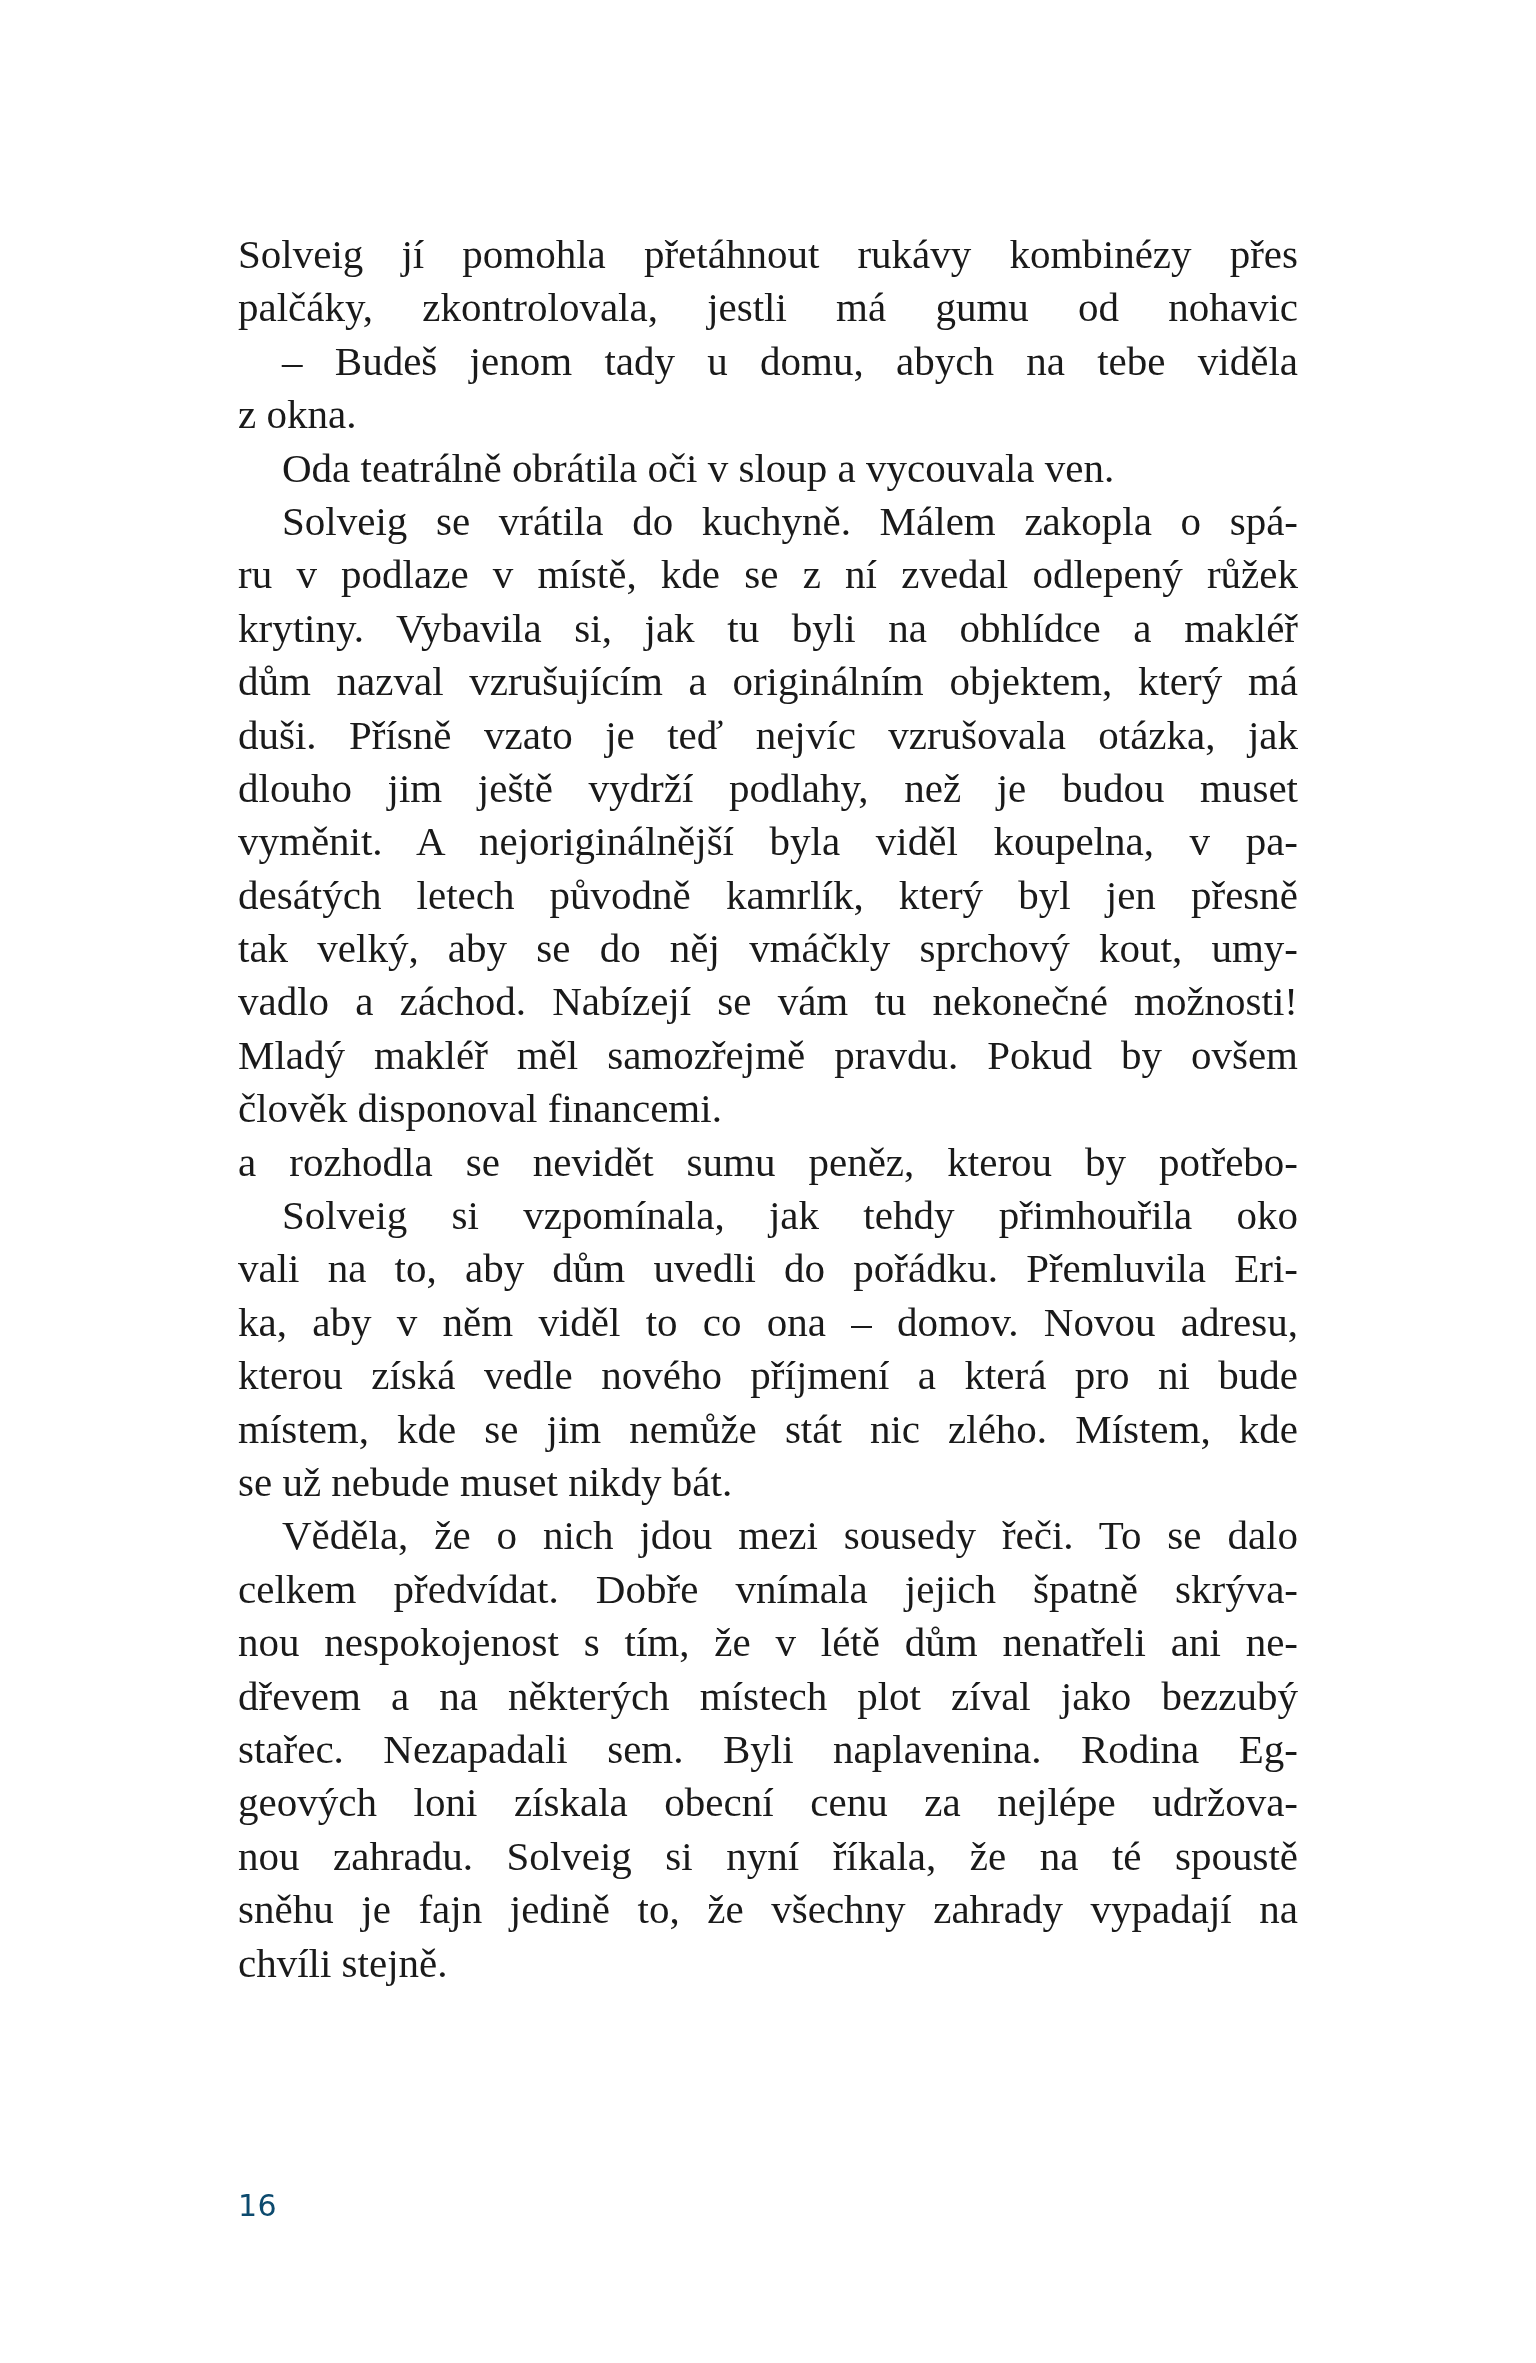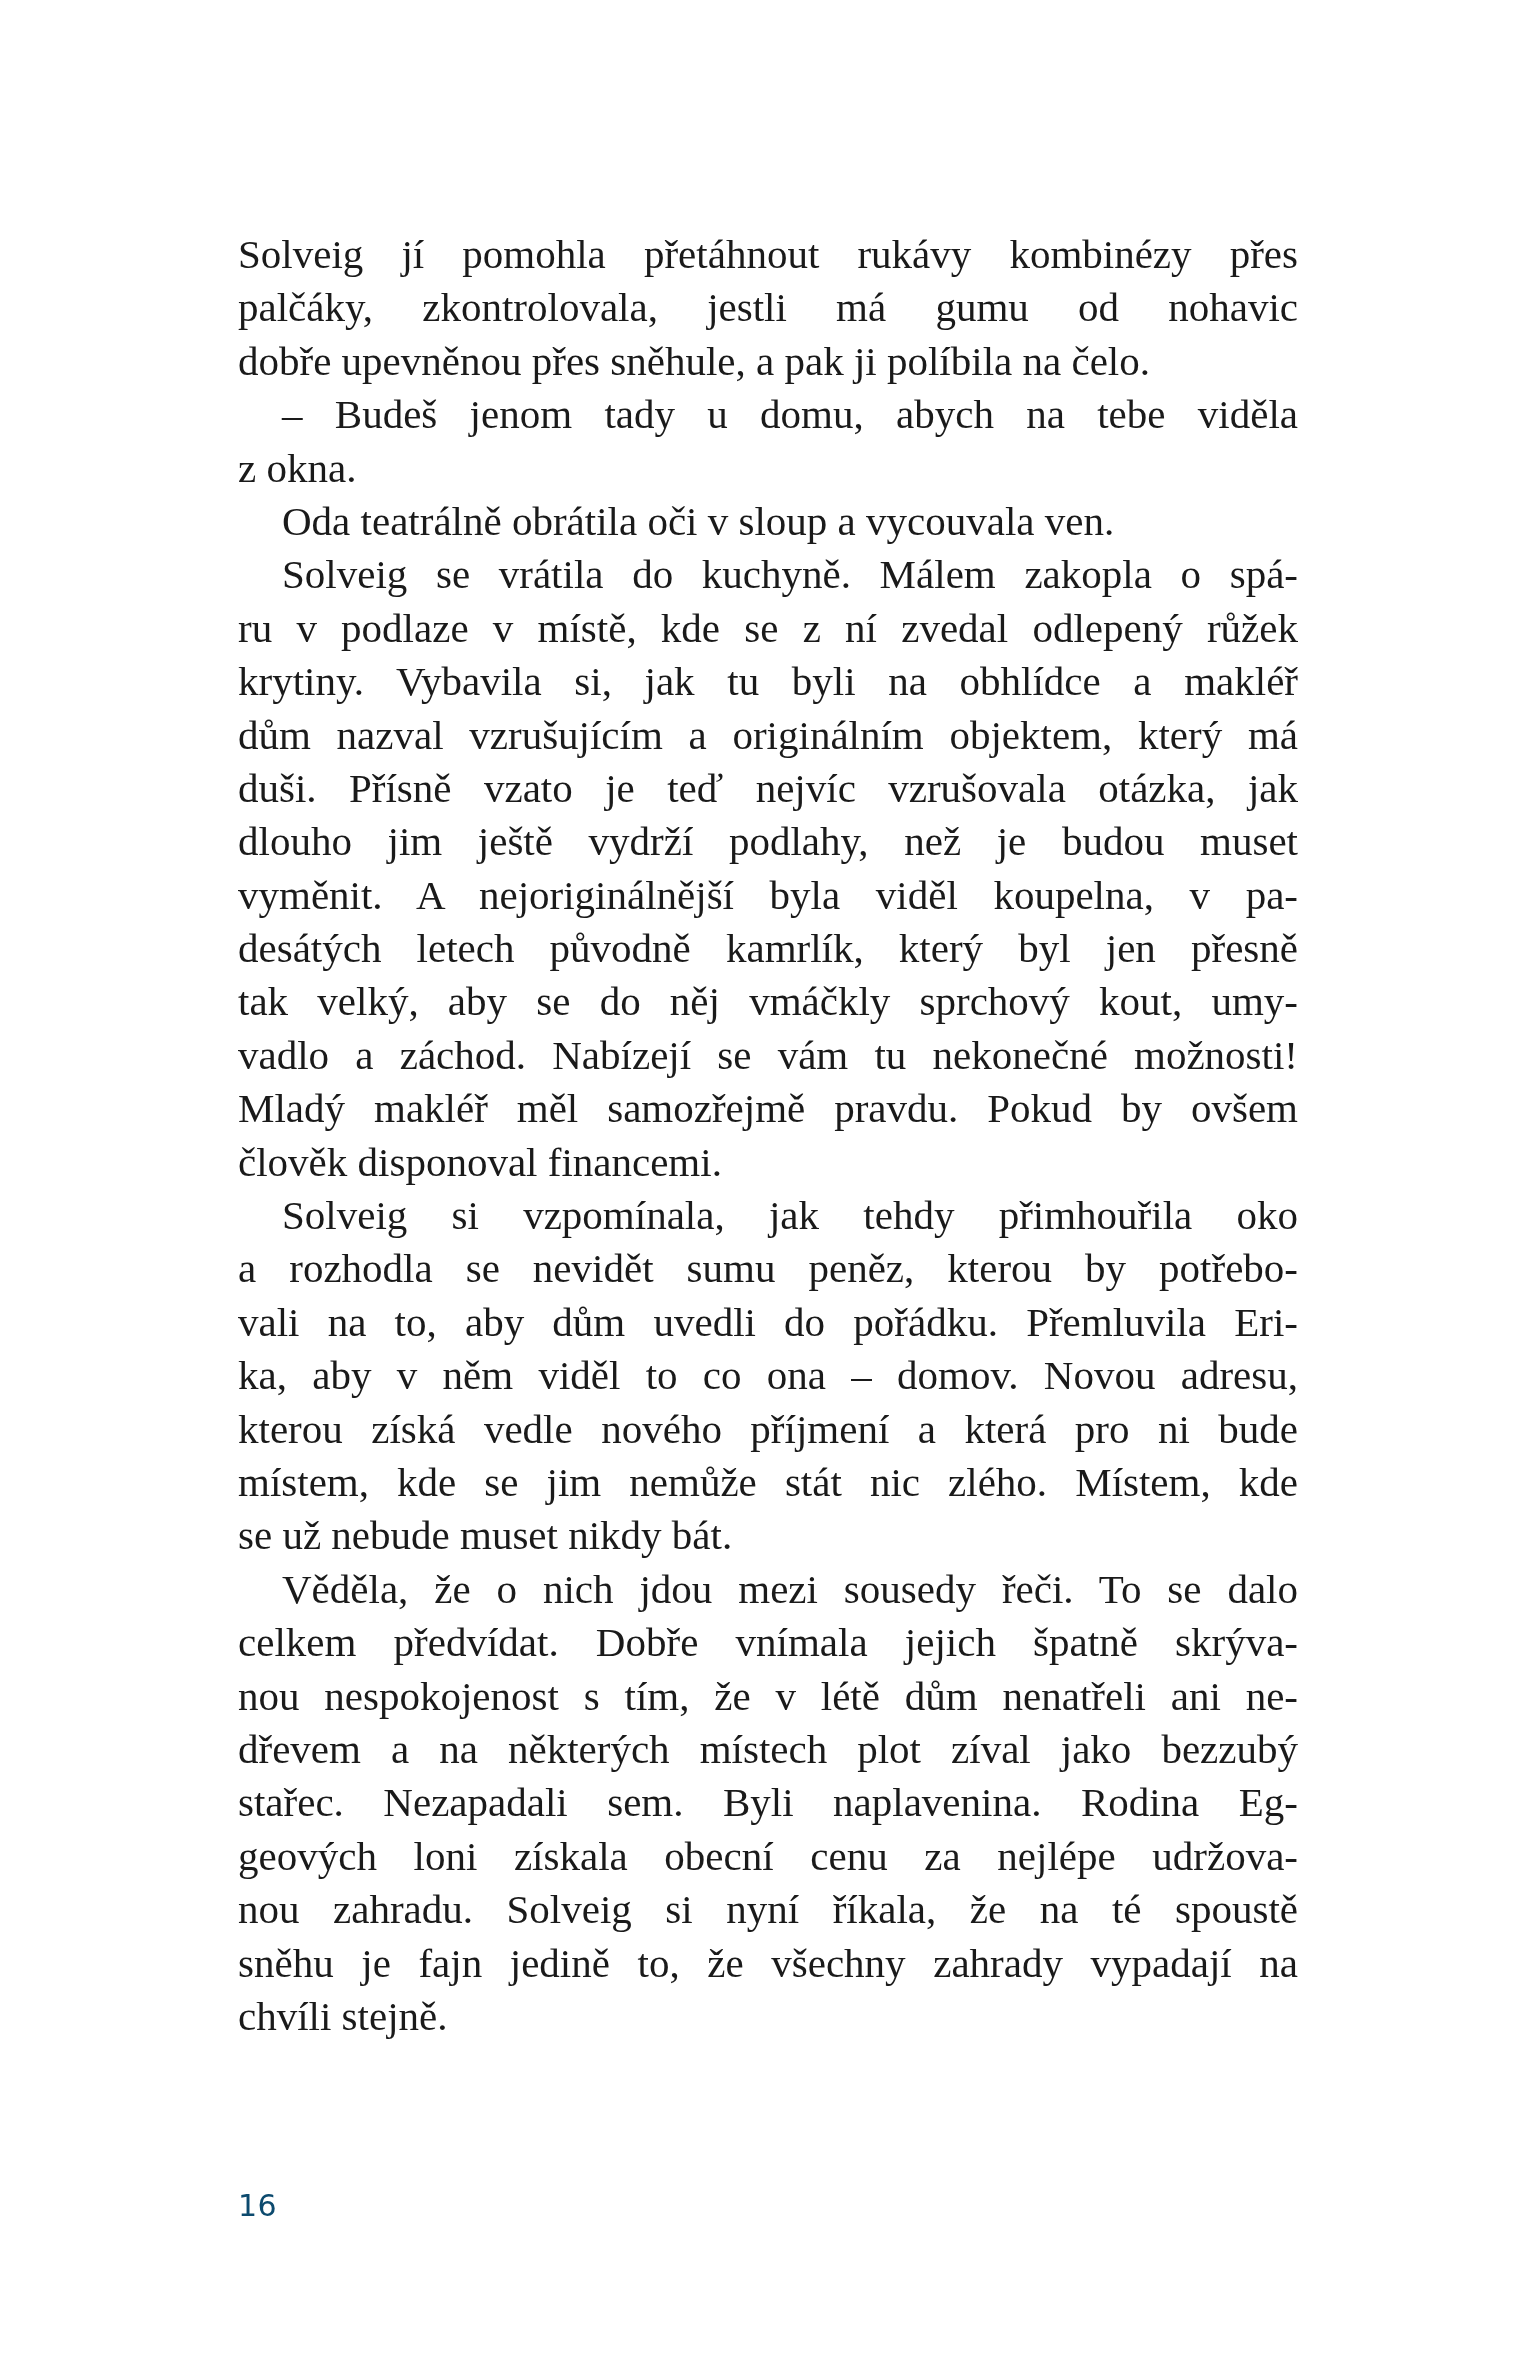--- a/index.html
+++ b/index.html
@@ -56,38 +56,37 @@
     letter-spacing: 0.5px;
   }
 </style>
 </head>
 <body>
 
 <div class="page">
   <div class="text-block" id="text-block">
       <span class="line"><span>Solveig jí pomohla přetáhnout rukávy kombinézy přes</span></span>
       <span class="line"><span>palčáky, zkontrolovala, jestli má gumu od nohavic</span></span>
-      <span class="line last"><span>dobře upevněnou přes sněhule, a pak ji políbila na čelo.</span></span>
       <span class="line indent"><span>– Budeš jenom tady u domu, abych na tebe viděla</span></span>
       <span class="line last"><span>z okna.</span></span>
       <span class="line indent last"><span>Oda teatrálně obrátila oči v sloup a vycouvala ven.</span></span>
       <span class="line indent"><span>Solveig se vrátila do kuchyně. Málem zakopla o spá-</span></span>
       <span class="line"><span>ru v podlaze v místě, kde se z ní zvedal odlepený růžek</span></span>
       <span class="line"><span>krytiny. Vybavila si, jak tu byli na obhlídce a makléř</span></span>
       <span class="line"><span>dům nazval </span><span class="seg-italic">vzrušujícím a originálním objektem, který má</span></span>
       <span class="line"><span class="seg-italic">duši</span><span>. Přísně vzato je teď nejvíc vzrušovala otázka, jak</span></span>
       <span class="line"><span>dlouho jim ještě vydrží podlahy, než je budou muset</span></span>
       <span class="line"><span>vyměnit. A nejoriginálnější byla viděl koupelna, v pa-</span></span>
       <span class="line"><span>desátých letech původně kamrlík, který byl jen přesně</span></span>
       <span class="line"><span>tak velký, aby se do něj vmáčkly sprchový kout, umy-</span></span>
       <span class="line"><span>vadlo a záchod. </span><span class="seg-italic">Nabízejí se vám tu nekonečné možnosti!</span></span>
       <span class="line"><span>Mladý makléř měl samozřejmě pravdu. Pokud by ovšem</span></span>
       <span class="line last"><span>člověk disponoval financemi.</span></span>
+      <span class="line"><span>a rozhodla se nevidět sumu peněz, kterou by potřebo-</span></span>
       <span class="line indent"><span>Solveig si vzpomínala, jak tehdy přimhouřila oko</span></span>
-      <span class="line"><span>a rozhodla se nevidět sumu peněz, kterou by potřebo-</span></span>
       <span class="line"><span>vali na to, aby dům uvedli do pořádku. Přemluvila Eri-</span></span>
       <span class="line"><span>ka, aby v něm viděl to co ona – domov. Novou adresu,</span></span>
       <span class="line"><span>kterou získá vedle nového příjmení a která pro ni bude</span></span>
       <span class="line"><span>místem, kde se jim nemůže stát nic zlého. Místem, kde</span></span>
       <span class="line last"><span>se už nebude muset nikdy bát.</span></span>
       <span class="line indent"><span>Věděla, že o nich jdou mezi sousedy řeči. To se dalo</span></span>
       <span class="line"><span>celkem předvídat. Dobře vnímala jejich špatně skrýva-</span></span>
       <span class="line"><span>nou nespokojenost s tím, že v létě dům nenatřeli ani ne-</span></span>
       <span class="line"><span>dřevem a na některých místech plot zíval jako bezzubý</span></span>
       <span class="line"><span>stařec. Nezapadali sem. Byli naplavenina. Rodina Eg-</span></span>

